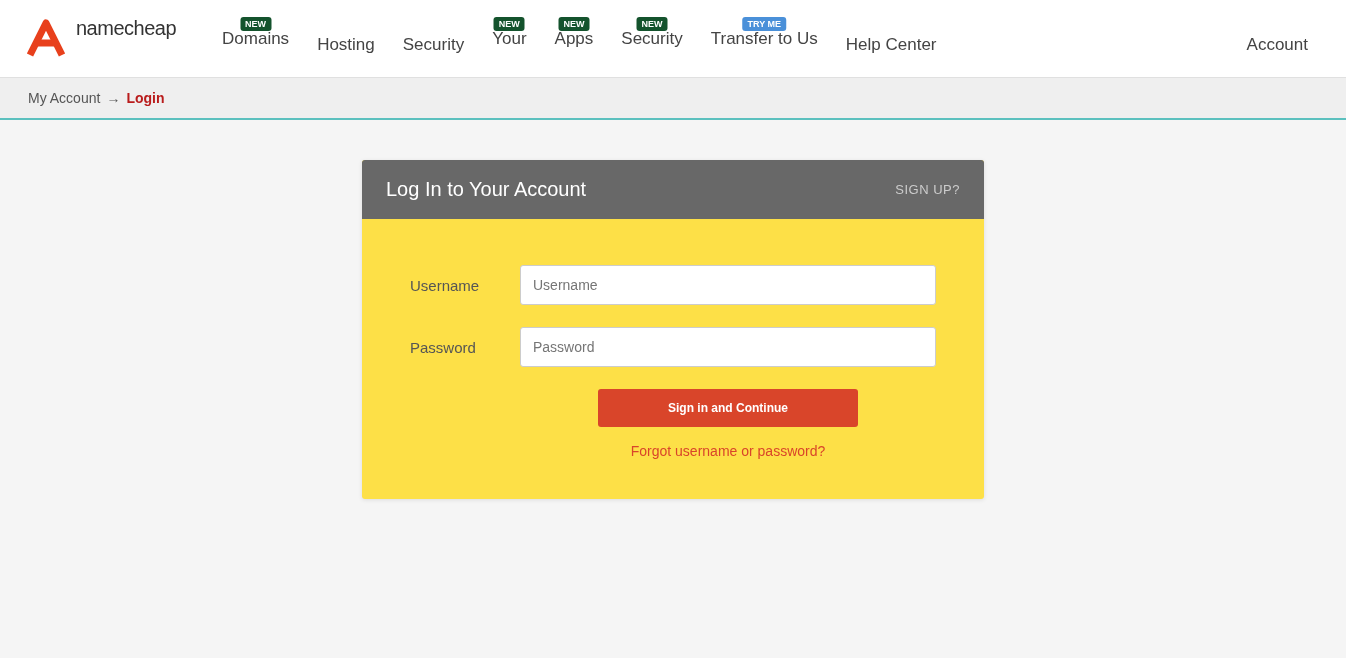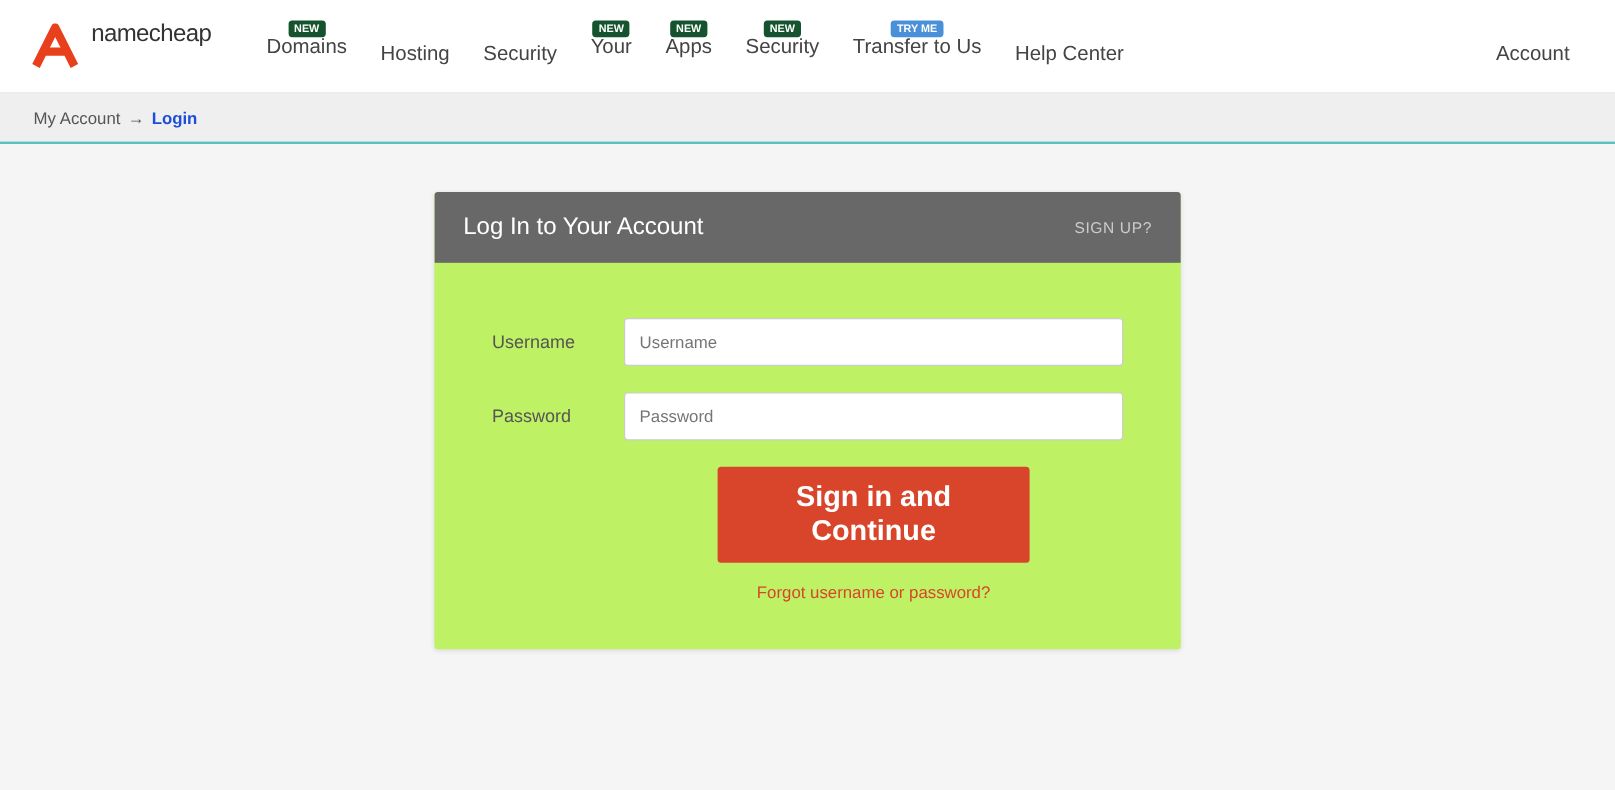--- a/index.html
+++ b/index.html
@@ -83,38 +83,38 @@
       font-size: 14px;
       color: #555;
     }
     .breadcrumb-arrow {
       color: #555;
       margin: 0 6px;
       font-size: 14px;
     }
     .breadcrumb-login {
       font-size: 14px;
-      color: #1d4ed8;
+      color: #b91c1c;
       font-weight: 600;
     }
 
     
     .main {
       display: flex;
       justify-content: center;
       align-items: flex-start;
       padding-top: 40px;
       background: #f5f5f5;
       min-height: calc(658px - 78px - 44px);
     }
 
     
     .login-card {
       width: 622px;
-      background: #bef264;
+      background: #fde047;
       border-radius: 3px;
       overflow: hidden;
       box-shadow: 0 1px 4px rgba(0,0,0,0.1);
     }
     .login-card-header {
       background: #686868;
       display: flex;
       align-items: center;
       justify-content: space-between;
       padding: 18px 24px;
@@ -164,21 +164,21 @@
       flex-direction: column;
       align-items: center;
       margin-top: 10px;
       padding-left: 110px;
     }
     .signin-button {
       background: #d9452a;
       color: #fff;
       border: none;
       border-radius: 3px;
-      font-size: 24px;
+      font-size: 12px;
       font-weight: 700;
       padding: 12px 48px;
       cursor: pointer;
       width: 260px;
       margin-bottom: 16px;
     }
     .forgot-link {
       font-size: 14px;
       color: #d9452a;
       cursor: pointer;

